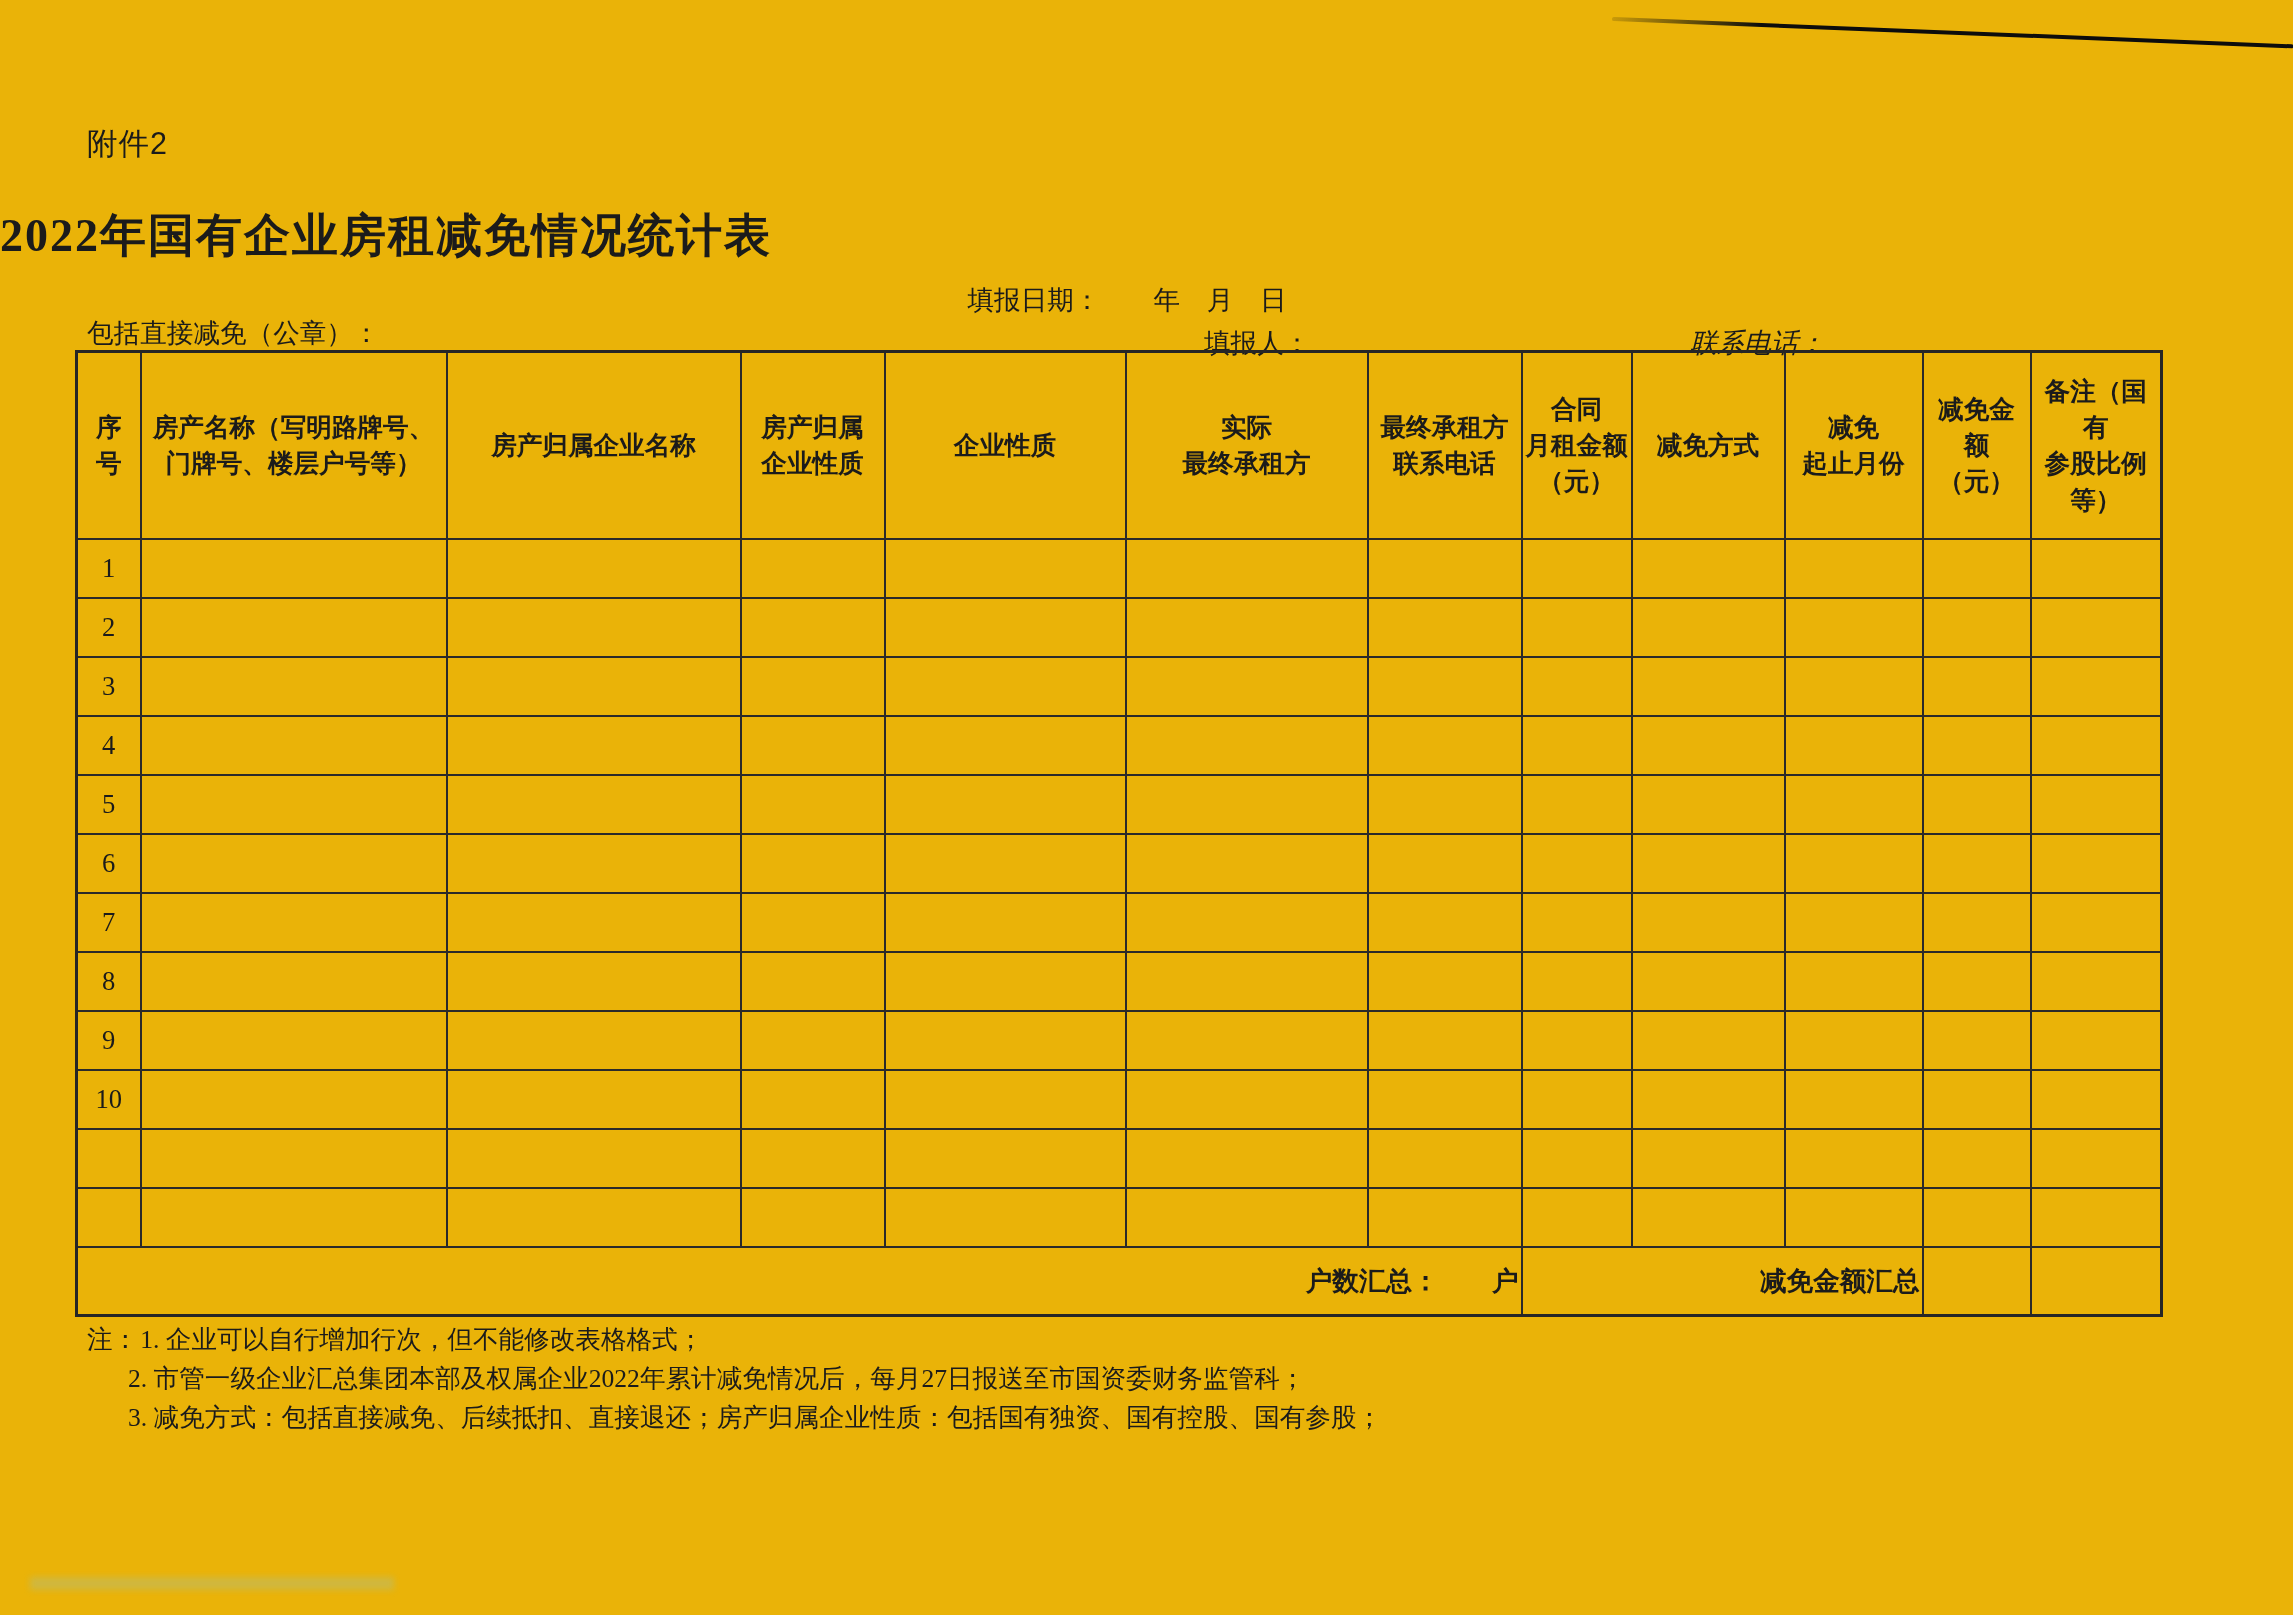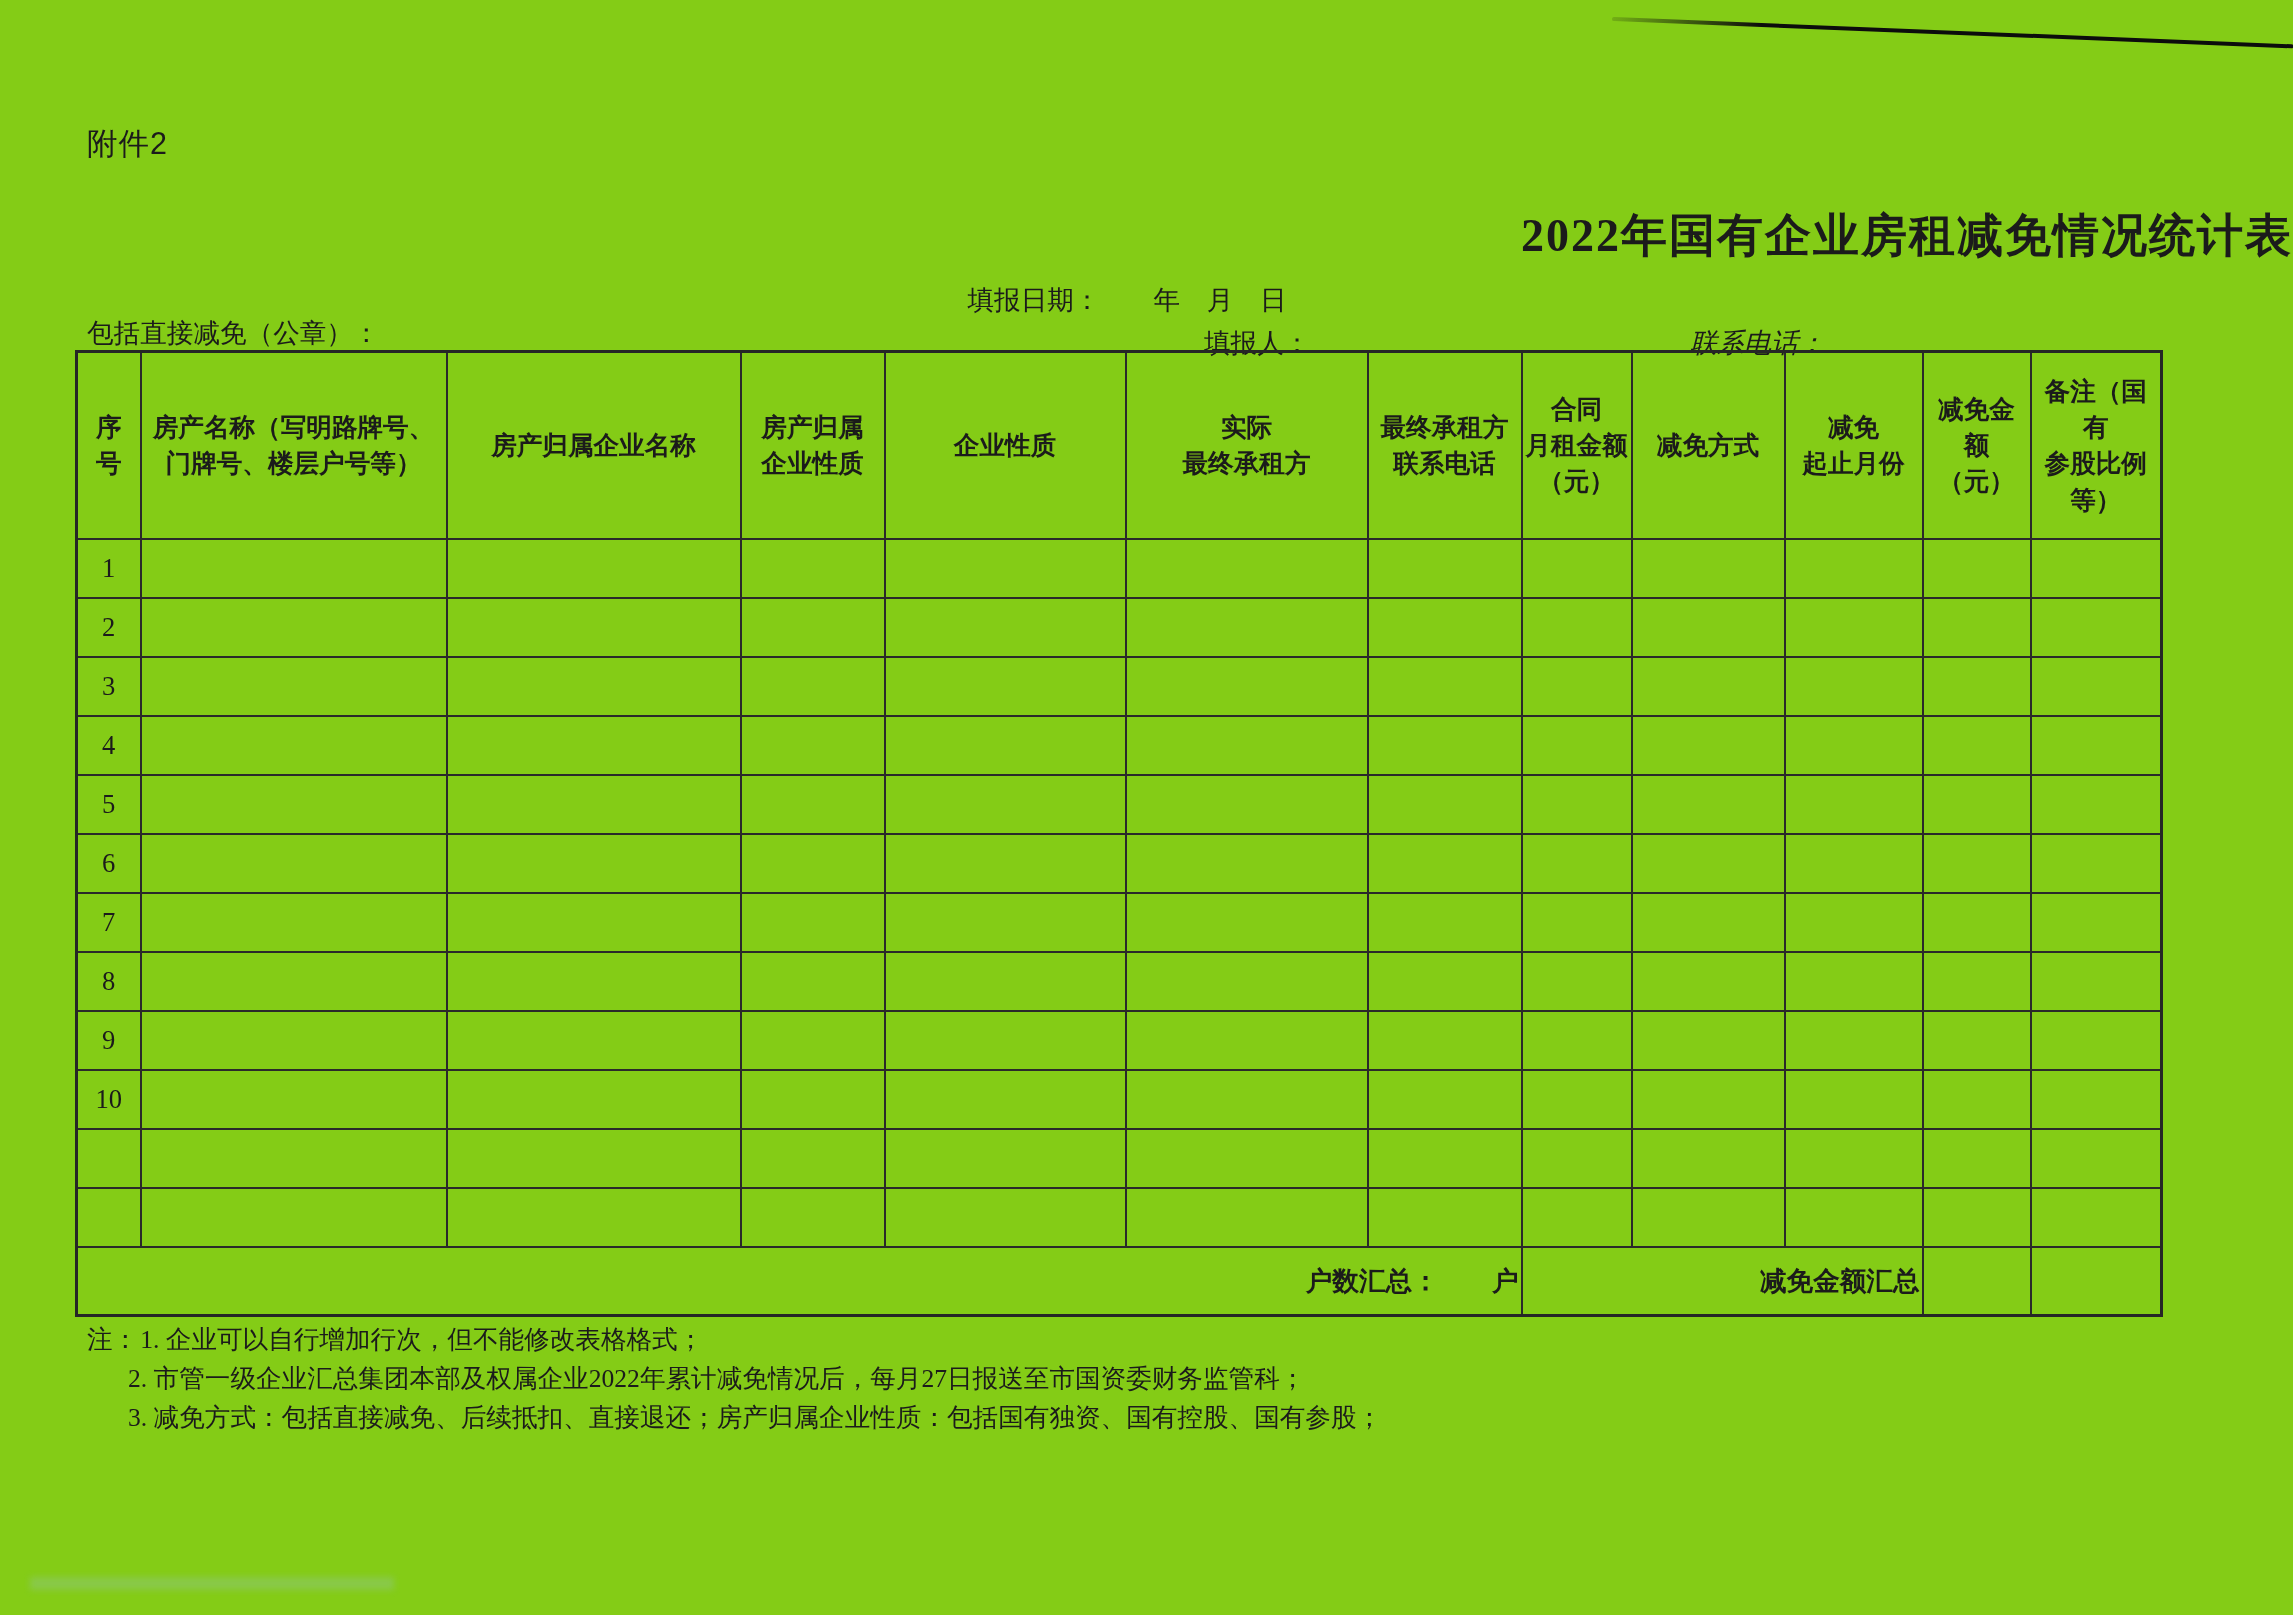--- a/index.html
+++ b/index.html
@@ -1,19 +1,19 @@
 <!DOCTYPE html>
 <html><head>
 <meta charset="utf-8">
 <style>
   html,body { margin:0; padding:0; background:#ffffff; }
   .page {
     position:relative;
     width:2293px; height:1616px;
-    background:#84cc16;
+    background:#eab308;
     color:#1b1b1b;
     font-family:"Liberation Serif", serif;
     overflow:hidden;
   }
 
   
   .scan-line {
     position:absolute;
     left:1612px; top:16.7px;
     width:682px; height:3.9px;
@@ -32,21 +32,21 @@
   }
 
   .attachment-label {
     position:absolute; left:87px; top:124px;
     font-family:"Liberation Sans", sans-serif;
     font-size:30.5px; font-weight:500; letter-spacing:1px;
   }
 
   .doc-title {
     position:absolute; left:0; right:0; top:205px;
-    margin:0; text-align:right;
+    margin:0; text-align:left;
     font-family:"Liberation Serif", serif;
     font-size:46px; font-weight:bold; letter-spacing:2px;
   }
 
   .report-date {
     position:absolute; left:0; right:39px; top:282px;
     text-align:center;
     font-size:26.6px;
   }
 

